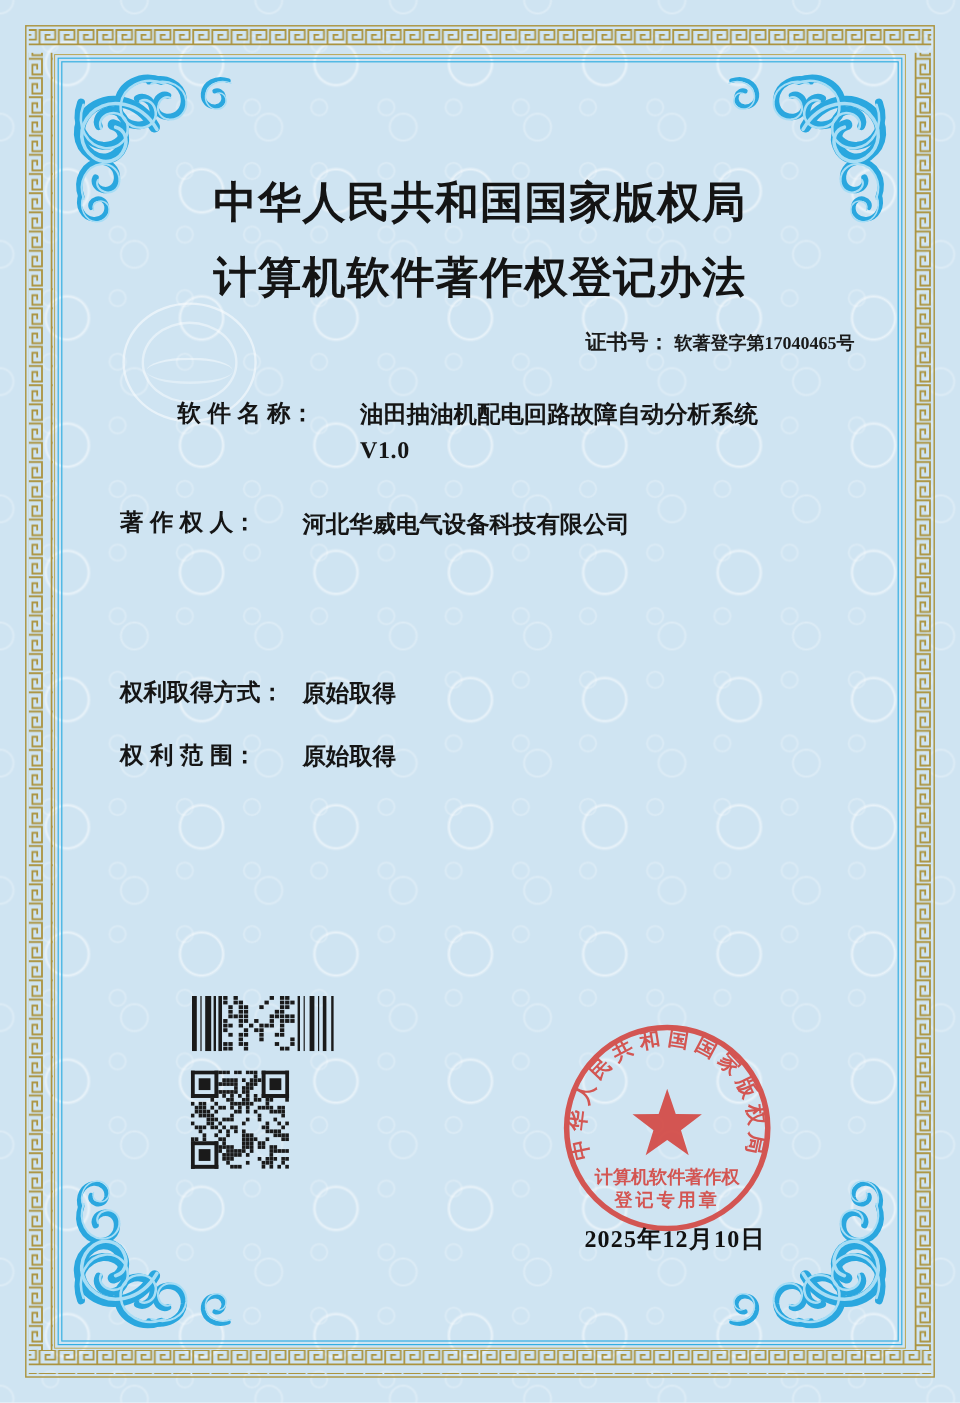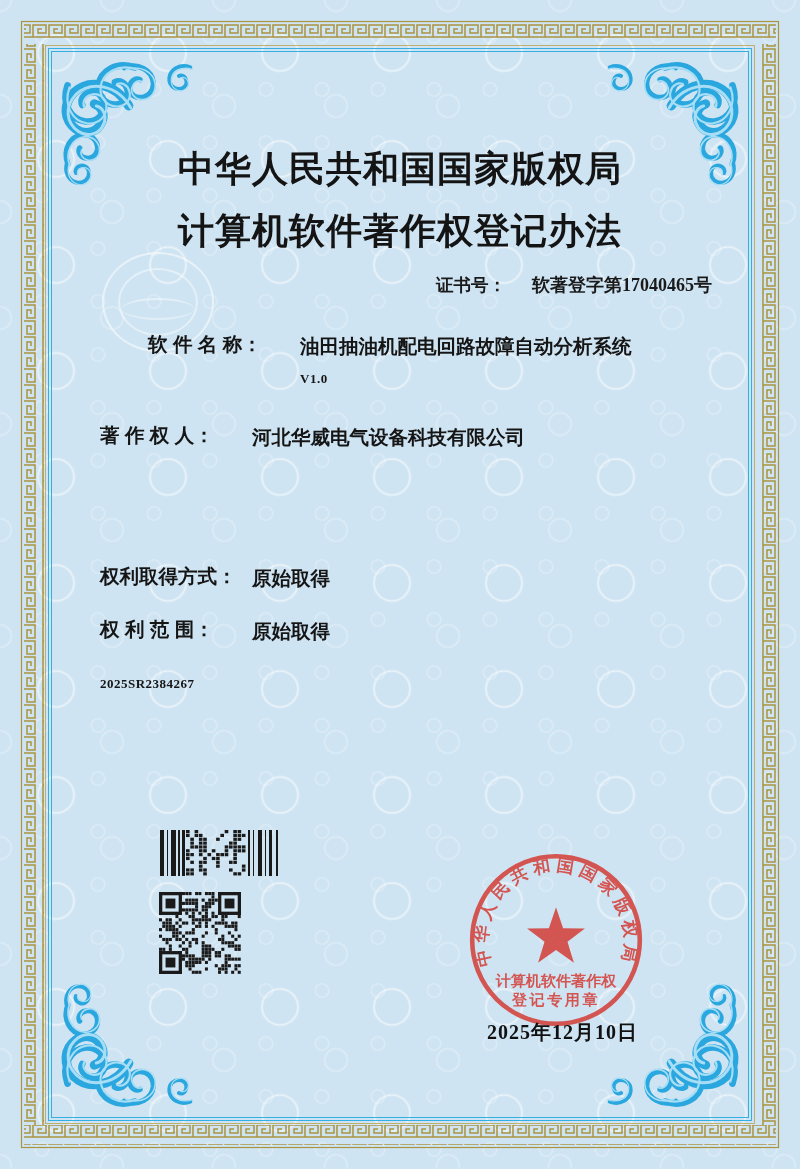--- a/index.html
+++ b/index.html
@@ -46,30 +46,30 @@
   }
   .title-block{position:absolute;left:0;right:0;top:138px;text-align:center;color:#141414;}
   .title-line{
     font-family:"Liberation Serif","DejaVu Serif",serif;
     font-weight:bold;font-size:36px;letter-spacing:1px;line-height:62px;
   }
   .cert-no-line{
     position:absolute;top:273px;right:88px;
     font-size:17.5px;font-weight:bold;color:#1a1a1a;
   }
-  .cert-no-line .val{margin-left:26px;font-family:"Liberation Serif","DejaVu Serif",serif;font-size:18px;}
+  .cert-no-line .val{margin-left:4px;font-family:"Liberation Serif","DejaVu Serif",serif;font-size:15px;}
   .field-row{position:absolute;left:100px;display:flex;color:#151515;font-weight:bold;font-size:19.5px;}
   .field-row .lbl{width:152px;flex:0 0 152px;white-space:pre;}
   .field-row .val{max-width:430px;line-height:30px;}
   .row-software{top:331px;margin-left:48px;}
   .row-owner{top:422px;}
   .row-method{top:563px;}
   .row-scope{top:616px;}
   .row-regno{top:669px;}
-  .mono-val{font-family:"Liberation Serif","DejaVu Serif",serif;font-size:13px;letter-spacing:.5px;}
+  .mono-val{font-family:"Liberation Serif","DejaVu Serif",serif;font-size:20px;letter-spacing:.5px;}
   .body-paragraph{
     position:absolute;left:98px;right:84px;top:710px;
     font-size:19.5px;font-weight:bold;color:#151515;
     line-height:49px;text-indent:2.4em;text-align:justify;
   }
   .barcode-box{position:absolute;left:160px;top:830px;width:124px;height:46px;}
   .qr-box{position:absolute;left:159px;top:892px;width:82px;height:84px;}
   .seal{position:absolute;left:468px;top:852px;width:176px;height:176px;opacity:.88;}
   .issue-date{
     position:absolute;left:487px;top:1019px;
@@ -221,21 +221,20 @@
     <span class="lbl">著 作 权 人：</span>
     <span class="val">河北华威电气设备科技有限公司</span>
   </div>
 
   <div class="field-row row-scope">
     <span class="lbl">权 利 范 围：</span>
     <span class="val">原始取得</span>
   </div>
 
   <div class="field-row row-regno">
-    <span class="val mono-val">2025SR2384267</span>
   </div>
 
 
   <svg class="barcode-box" id="barcode-svg" viewBox="0 0 124 46" xmlns="http://www.w3.org/2000/svg">
       <rect x="0" y="0" width="4" height="46" fill="#1a1a1a"></rect>
       <rect x="7" y="0" width="1" height="46" fill="#1a1a1a"></rect>
       <rect x="11" y="0" width="5" height="46" fill="#1a1a1a"></rect>
       <rect x="18" y="0" width="2" height="46" fill="#1a1a1a"></rect>
       <rect x="22" y="0" width="3" height="46" fill="#1a1a1a"></rect>
       <rect x="26" y="0" width="3.6" height="3.2" fill="#1a1a1a"></rect>

